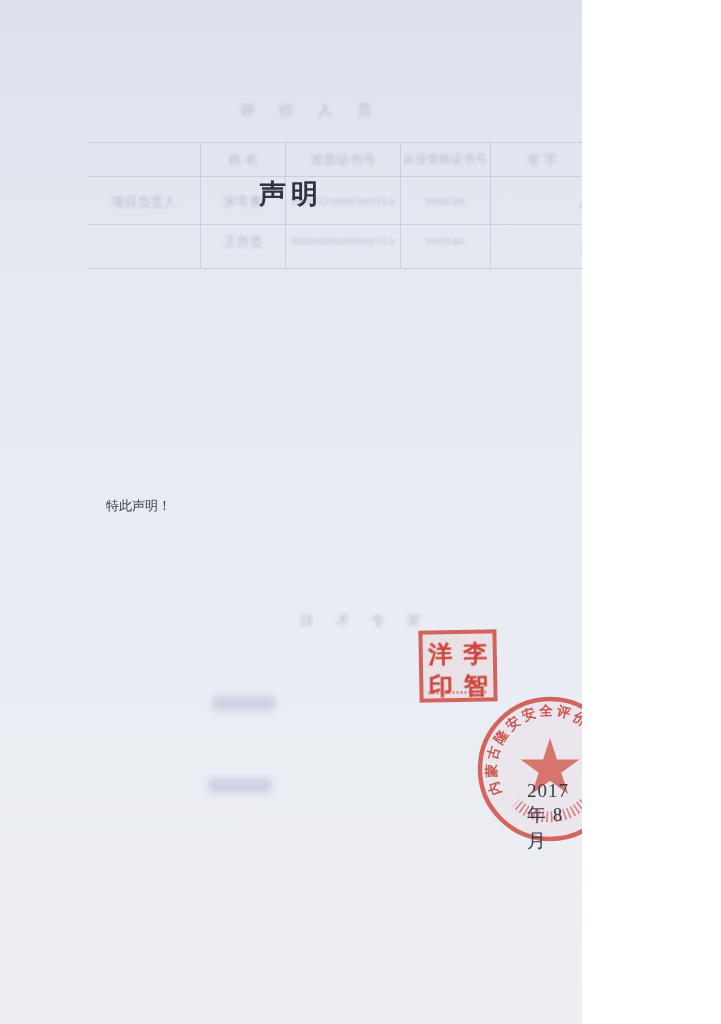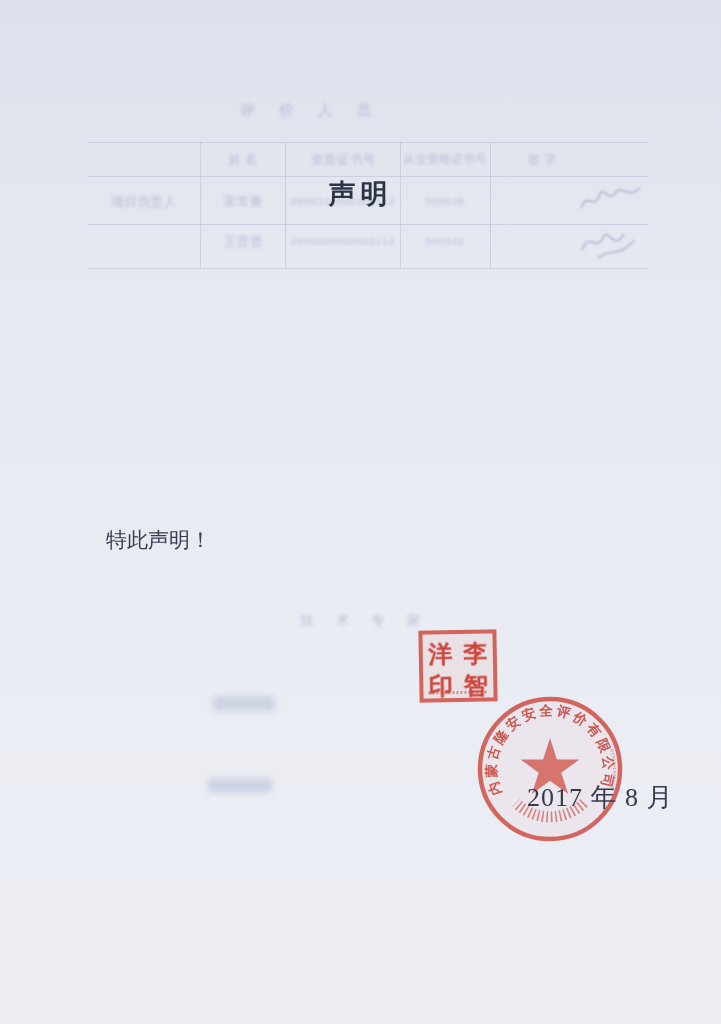--- a/index.html
+++ b/index.html
@@ -1,17 +1,17 @@
 <!DOCTYPE html>
 <html><head>
 <meta charset="utf-8">
 <style>
   html,body{margin:0;padding:0;}
   .page{
-    position:relative; width:721px; height:1024px; overflow:hidden;
+    position:relative; width:582px; height:1024px; overflow:hidden;
     background:linear-gradient(180deg,#e5e7f0 0%, #e8eaf2 38%, #edeff5 100%);
     font-family:"Liberation Serif","DejaVu Serif",serif;
   }
   .shade-top{position:absolute;left:0;top:0;width:721px;height:300px;
     background:linear-gradient(180deg,rgba(176,183,205,.14),rgba(176,183,205,0));}
   
   .ghost{position:absolute;color:#8c99bb;filter:blur(1.5px);opacity:.52;z-index:1;}
   .g-title{left:240px;top:101px;font-size:15px;letter-spacing:10px;}
   .g-line{position:absolute;background:rgba(136,150,190,.28);}
   .g-cell{position:absolute;font-size:13px;text-align:center;}
@@ -19,25 +19,25 @@
   .g-blob{position:absolute;background:rgba(137,151,190,.30);filter:blur(3px);border-radius:3px;z-index:1;}
   .g-side{left:300px;top:612px;font-size:14px;letter-spacing:9px;}
   .g-scribble{position:absolute;z-index:1;opacity:.5;filter:blur(1px);}
   
   .doc-title{position:absolute;left:0;right:0;top:176px;text-align:center;
     font-size:27px;font-weight:700;letter-spacing:5px;color:#2c3343;z-index:3;}
   .body-para{position:absolute;left:68px;top:262px;width:590px;
     font-size:19px;line-height:39.5px;text-align:justify;color:#353c4e;
     text-indent:2em;filter:blur(.2px);z-index:3;}
   .name{font-weight:700;text-decoration:underline;text-underline-offset:4px;color:#2e3547;}
-  .closing{position:absolute;left:68px;top:526px;padding-left:38px;
-    font-size:21px;color:#353c4e;filter:blur(.2px);z-index:3;}
+  .closing{position:absolute;left:68px;top:497px;padding-left:38px;
+    font-size:13px;color:#353c4e;filter:blur(.2px);z-index:3;}
   .legal-line{position:absolute;left:250px;top:660px;font-size:19px;color:#343b4d;z-index:3;filter:blur(.2px);}
   .unit-line{position:absolute;left:252px;top:741px;font-size:19px;color:#343b4d;z-index:3;filter:blur(.2px);}
-  .date-line{position:absolute;left:527px;top:780px;font-size:26px;letter-spacing:1px;color:#343b4d;z-index:3;filter:blur(.2px);}
+  .date-line{position:absolute;left:527px;top:780px;font-size:19px;letter-spacing:1px;color:#343b4d;z-index:3;filter:blur(.2px);}
   
   .square-seal{position:absolute;left:419px;top:630px;width:70px;height:64px;
     border:4px solid rgba(204,72,62,.82);background:rgba(236,158,150,.14);
     transform:rotate(-1deg);z-index:4;filter:blur(.3px);
     display:flex;flex-direction:column;justify-content:center;}
   .sq-grid{display:grid;grid-template-columns:1fr 1fr;grid-template-rows:1fr 1fr;height:52px;margin-top:1px;}
   .sq-grid span{display:flex;align-items:center;justify-content:center;
     font-size:24px;font-weight:700;color:#cb463c;text-shadow:0 0 1px rgba(203,70,60,.55);}
   .sq-serial{height:3px;margin:1px 5px 2px 5px;
     background:repeating-linear-gradient(90deg,rgba(203,70,60,.55) 0 2px,transparent 2px 4px);}

